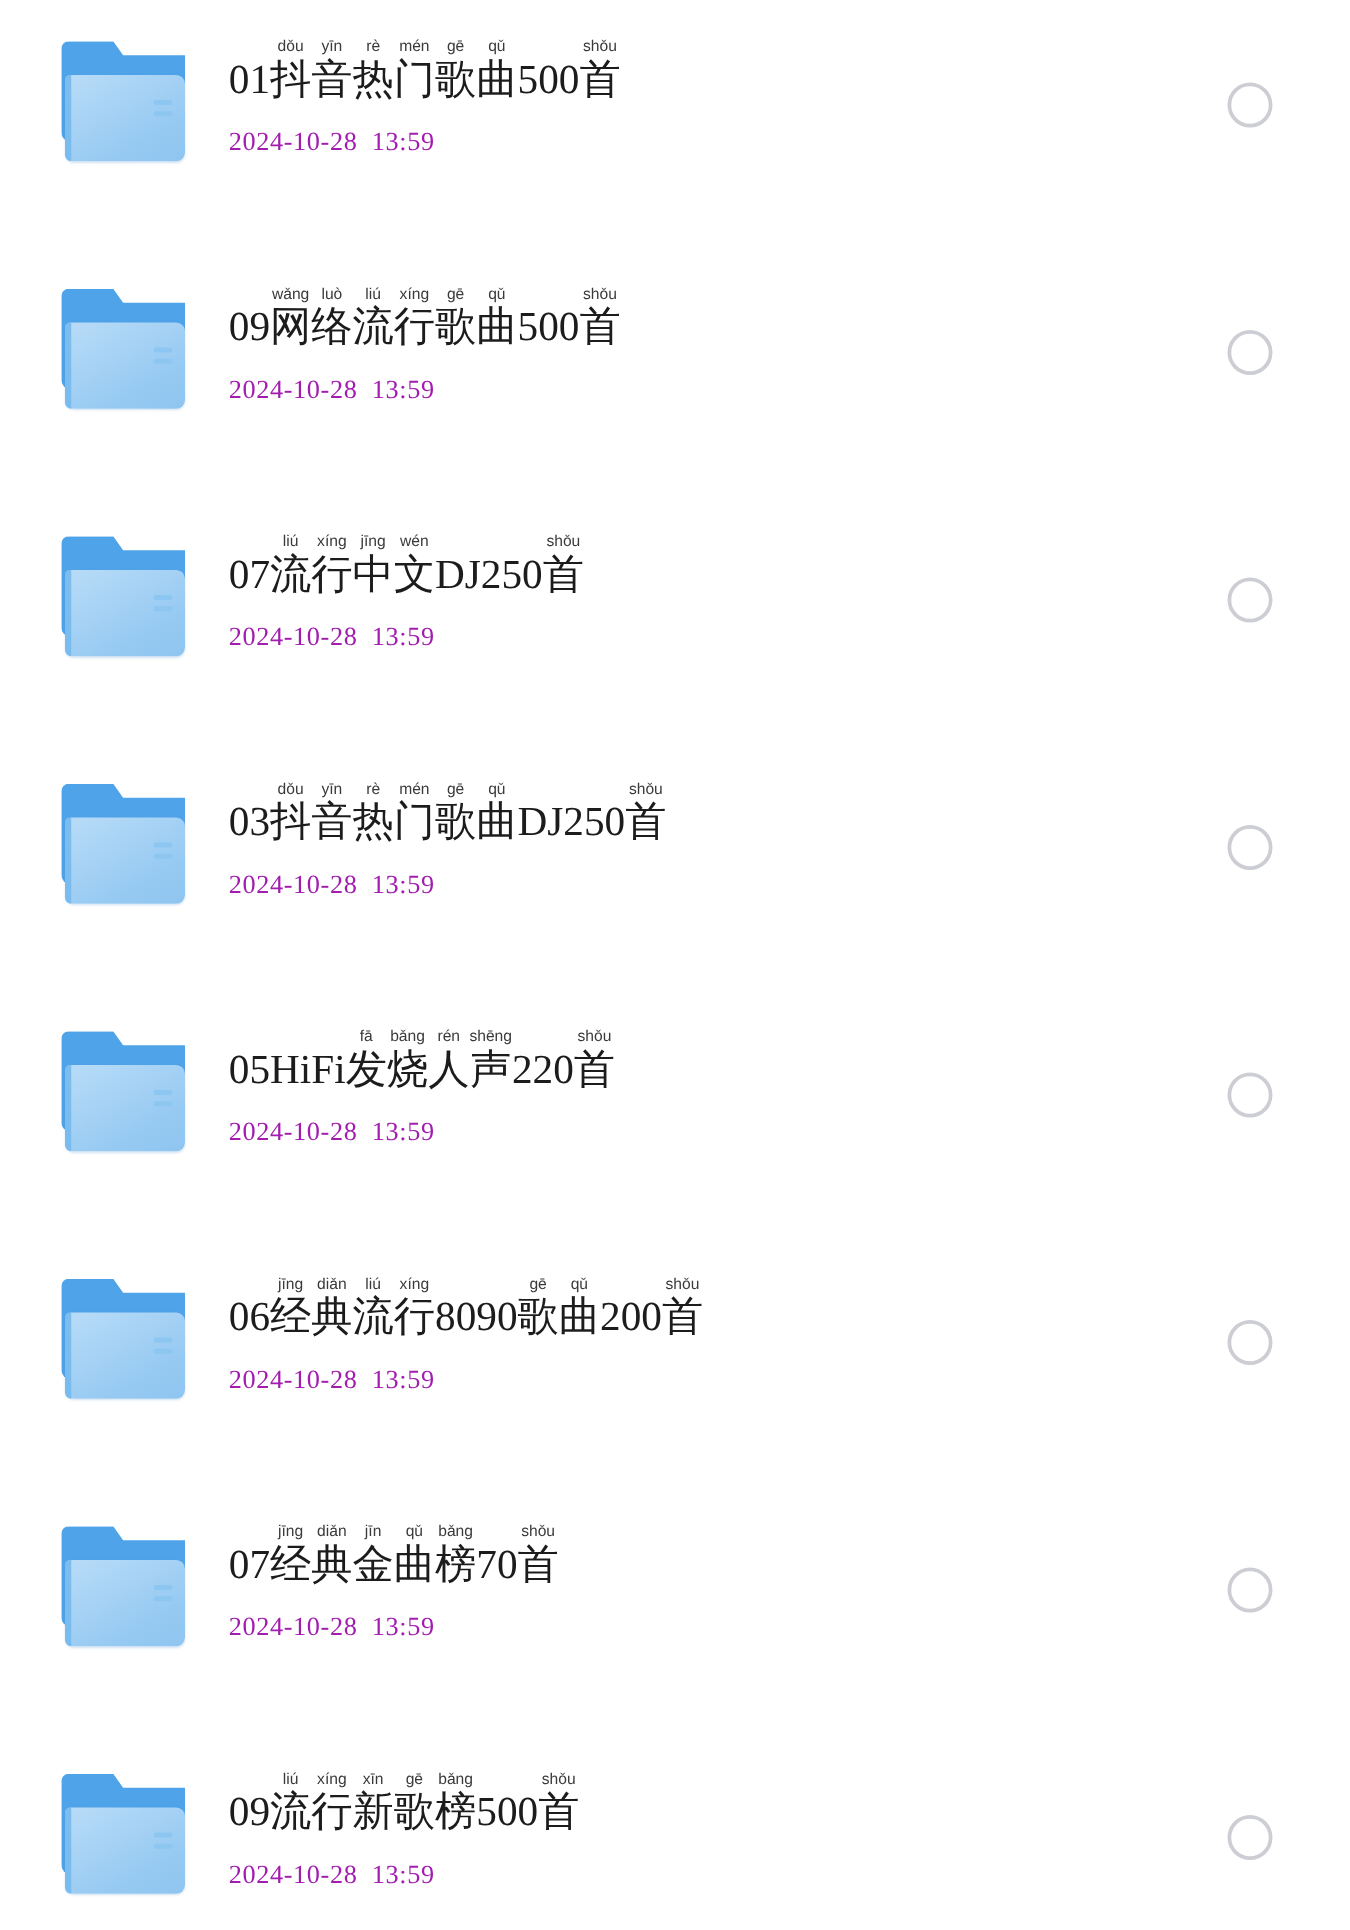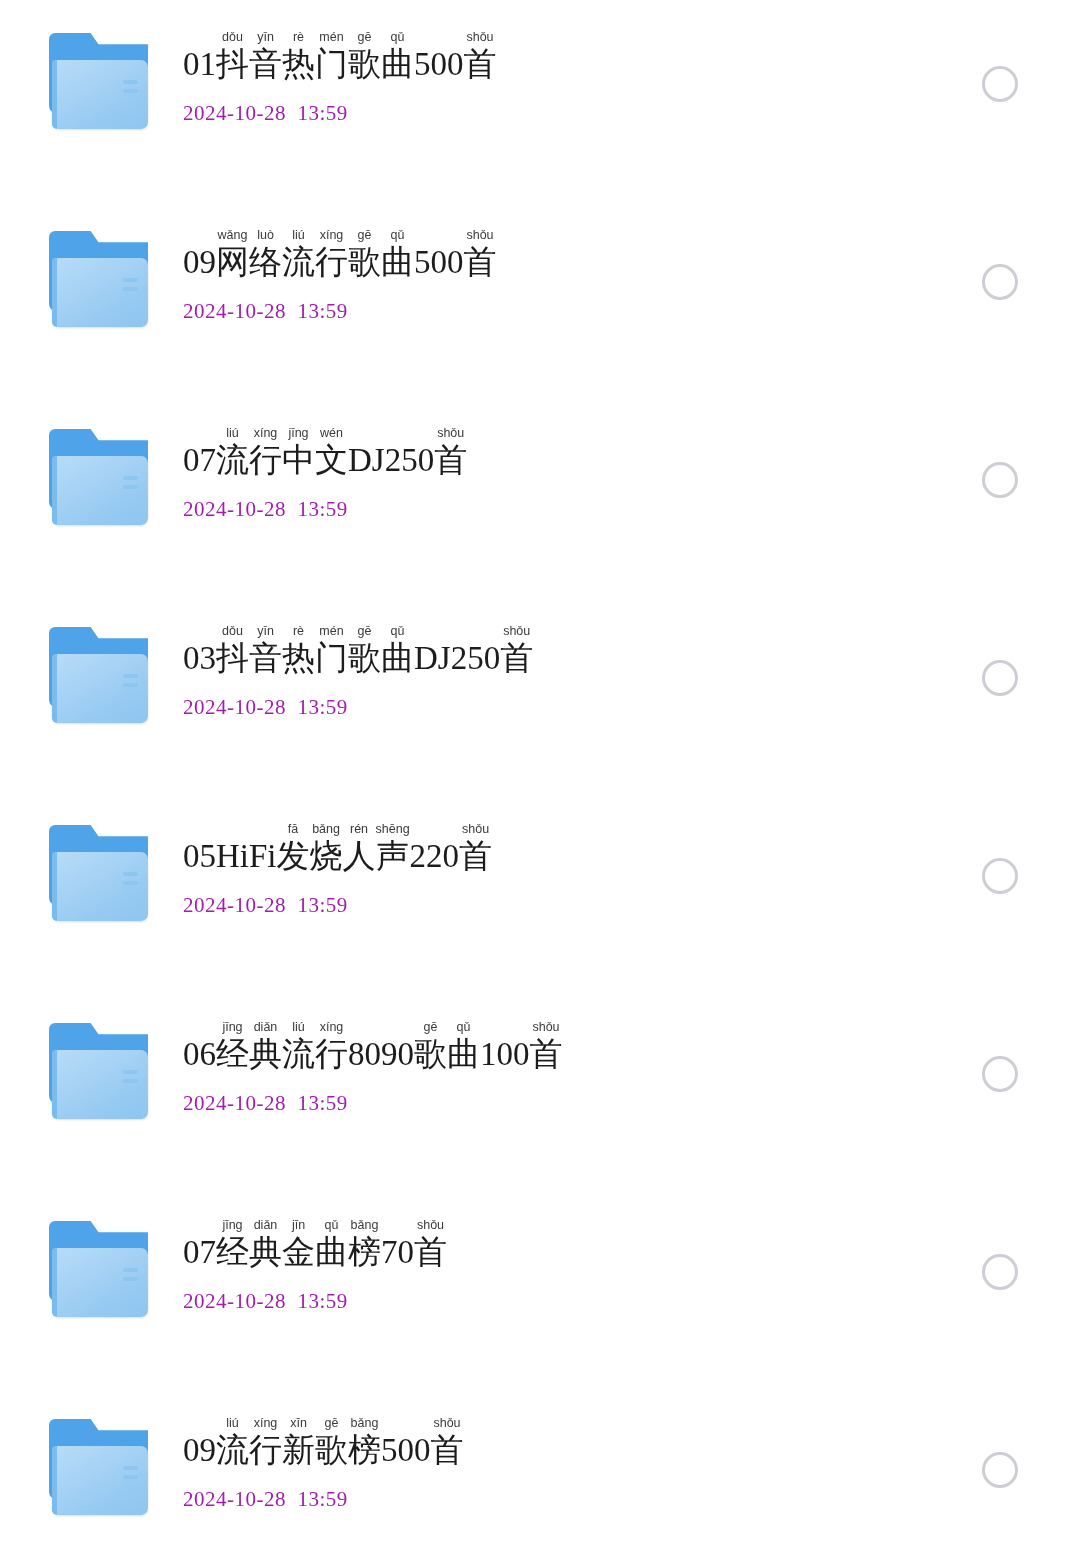--- a/index.html
+++ b/index.html
@@ -423,21 +423,21 @@
           <span class="ruby-unit">
             <span class="ruby-pinyin">gē</span>
             <span class="ruby-base">歌</span>
           </span>
           <span class="ruby-unit">
             <span class="ruby-pinyin">qǔ</span>
             <span class="ruby-base">曲</span>
           </span>
           <span class="ruby-unit plain">
             <span class="ruby-pinyin"></span>
-            <span class="ruby-base">100</span>
+            <span class="ruby-base">200</span>
           </span>
           <span class="ruby-unit">
             <span class="ruby-pinyin">shǒu</span>
             <span class="ruby-base">首</span>
           </span>
         </div>
         <div class="file-date">2024-10-28  13:59</div>
       </div>
       <div class="select-circle"></div>
     </div>

